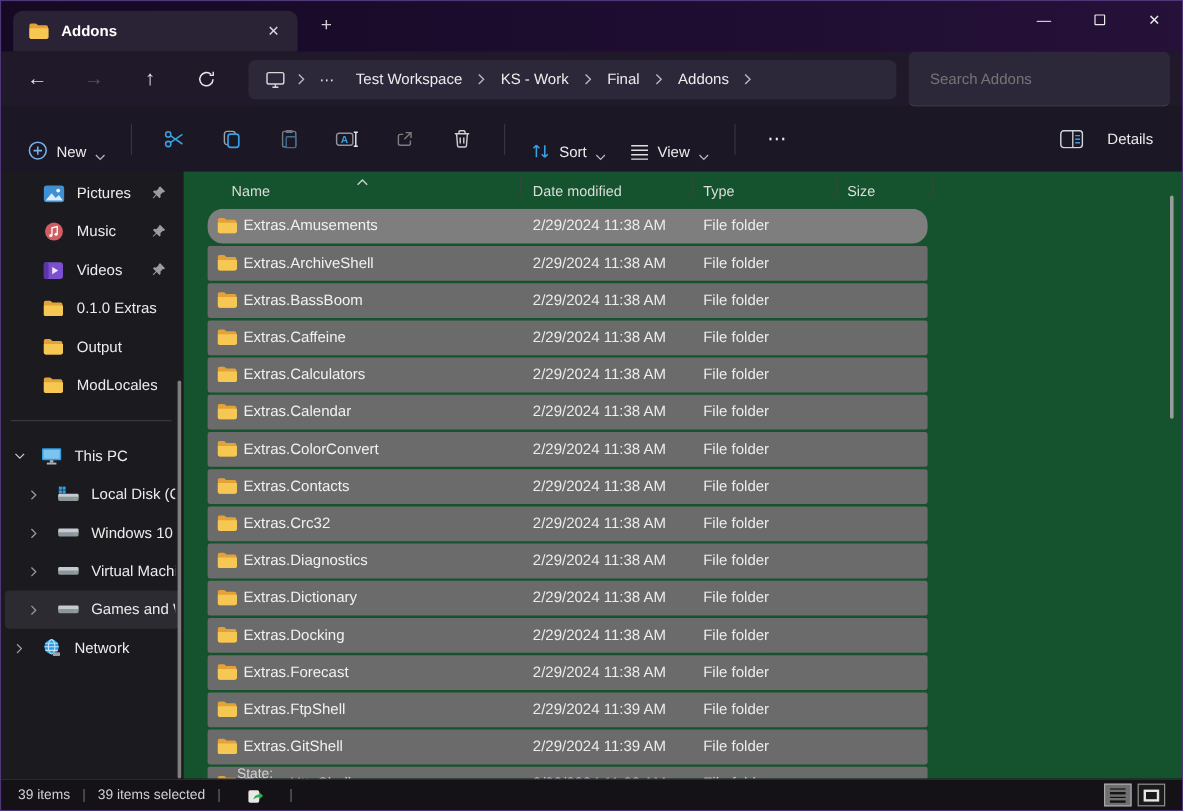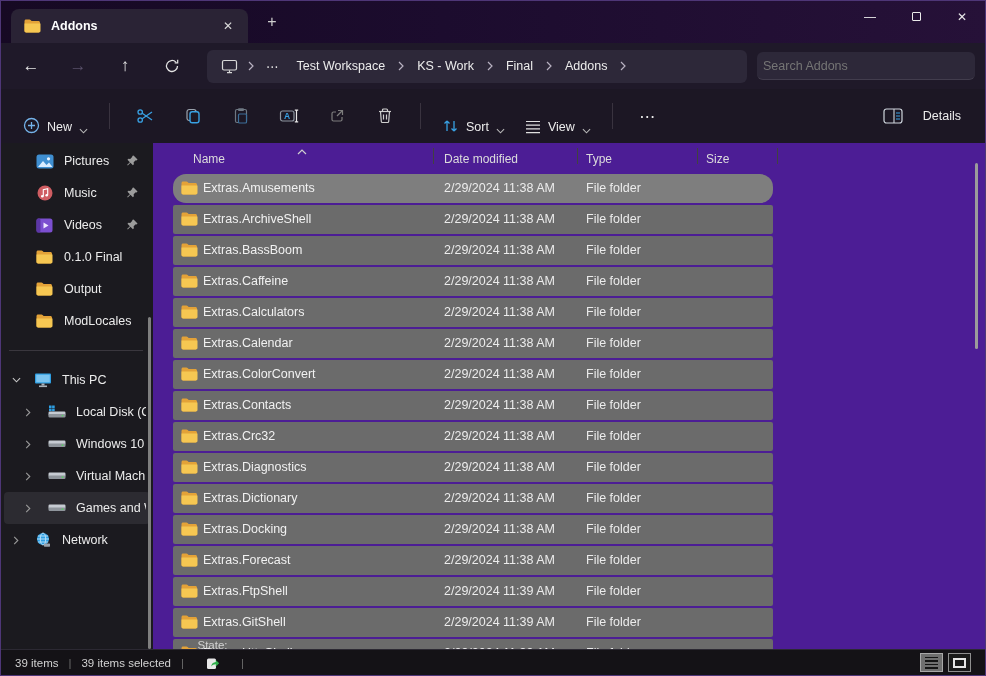--- a/index.html
+++ b/index.html
@@ -26,22 +26,22 @@
             display:flex; align-items:center; padding:0 10px 0 16px; }
   .navbtn { width:28px; height:28px; margin-right:19px; display:flex; align-items:center;
             justify-content:center; color:#e4e4e4; font-size:17px; border-radius:4px; }
   .navbtn.disabled { color:#59506a; }
   .breadcrumb { margin-left:2px; width:540px; height:33px; background:#2d2839; border-radius:6px;
                 display:flex; align-items:center; padding:0 8px; font-size:12.5px; color:#ececec; }
   .crumb { padding:3px 9px; border-radius:4px; white-space:nowrap; }
   .bc-chev { display:flex; align-items:center; padding:0 4px; }
   .bc-root { display:flex; align-items:center; padding:0 6px; }
   .bc-dots { padding:0 8px; color:#e0e0e0; letter-spacing:1px; }
-  .searchbox { margin-left:10px; width:218px; height:28px; background:#2d2839; border-radius:6px;
-               display:flex; align-items:center; padding:0 4px;
+  .searchbox { margin-left:10px; width:218px; height:46px; background:#2d2839; border-radius:6px;
+               display:flex; align-items:center; padding:0 16px;
                border-bottom:1px solid rgba(255,255,255,0.10); }
   .searchbox input { background:transparent; border:none; outline:none; color:#a79fb3;
                      font-size:12.5px; width:100%; font-family:inherit; }
 
   
   .toolbar { position:absolute; top:88px; left:0; right:0; height:54px; background:#1c1724;
              display:flex; align-items:center; padding:0 12px; }
   .tbtn { display:flex; align-items:flex-end; gap:7px; padding:0 10px; height:36px;
           border-radius:4px; color:#ececec; font-size:12.5px; white-space:nowrap; }
   .iconbtn { width:48px; height:36px; display:flex; align-items:center; justify-content:center;
@@ -66,21 +66,21 @@
   .side-item.root { padding-left:8px; }
   .side-item.root .si-icon { margin-left:10px; }
   .side-item.drive { padding-left:20px; }
   .side-item.drive .si-icon { margin-left:12px; }
   .side-item.drive .si-label { max-width:70px; }
   .side-item.selected { background:#2c2b31; border-radius:4px; margin:0 3px; padding-left:17px; }
   .side-scroll { position:absolute; right:2px; top:174px; width:3px; height:332px;
                  background:#7f7f7f; border-radius:2px; }
 
   
-  .list { position:absolute; left:152px; top:142px; right:0; bottom:26px; background:#4c1d95;
+  .list { position:absolute; left:152px; top:142px; right:0; bottom:26px; background:#14532d;
           overflow:hidden; }
   .list-header { position:relative; height:26px; display:flex; align-items:center;
                  font-size:12px; color:#dcdcdc; }
   .hcell { display:flex; align-items:center; height:100%; padding-top:6px; }
   .h-name { width:280px; padding-left:40px; }
   .h-date { width:143px; padding-left:10px; }
   .h-type { width:119px; padding-left:8px; }
   .h-size { width:79px; padding-left:8px; }
   .hdr-sep { width:1px; height:16px; background:#414141; flex:none; }
   .sort-chev { position:absolute; left:144px; top:1px; }
@@ -317,21 +317,21 @@
             <path d="M9.3 1.8l4.9 4.9-1.2 1.2-1-.2-2.6 2.6.3 2.2-1.2 1.2-3-3L2.2 14l-.7-.7 3.3-3.3-3-3 1.2-1.2 2.2.3 2.6-2.6-.2-1z"></path>
           </svg></span>
     </div>
     <div class="side-item lv1">
       <span class="si-icon">
           <svg width="17" height="14" viewBox="0 0 17 14">
             <path d="M0.5 2.2C0.5 1.3 1.2 0.6 2.1 0.6h3.3c.5 0 .9.2 1.2.5l1 1h6.8c.9 0 1.6.7 1.6 1.6v8.1c0 .9-.7 1.6-1.6 1.6H2.1c-.9 0-1.6-.7-1.6-1.6z" fill="#e3a238"></path>
             <path d="M0.5 4.6h16v7.2c0 .9-.7 1.6-1.6 1.6H2.1c-.9 0-1.6-.7-1.6-1.6z" fill="#f6c752"></path>
           </svg>
         </span>
-      <span class="si-label">0.1.0 Final</span>
+      <span class="si-label">0.1.0 Extras</span>
     </div>
     <div class="side-item lv1">
       <span class="si-icon">
           <svg width="17" height="14" viewBox="0 0 17 14">
             <path d="M0.5 2.2C0.5 1.3 1.2 0.6 2.1 0.6h3.3c.5 0 .9.2 1.2.5l1 1h6.8c.9 0 1.6.7 1.6 1.6v8.1c0 .9-.7 1.6-1.6 1.6H2.1c-.9 0-1.6-.7-1.6-1.6z" fill="#e3a238"></path>
             <path d="M0.5 4.6h16v7.2c0 .9-.7 1.6-1.6 1.6H2.1c-.9 0-1.6-.7-1.6-1.6z" fill="#f6c752"></path>
           </svg>
         </span>
       <span class="si-label">Output</span>
     </div>

